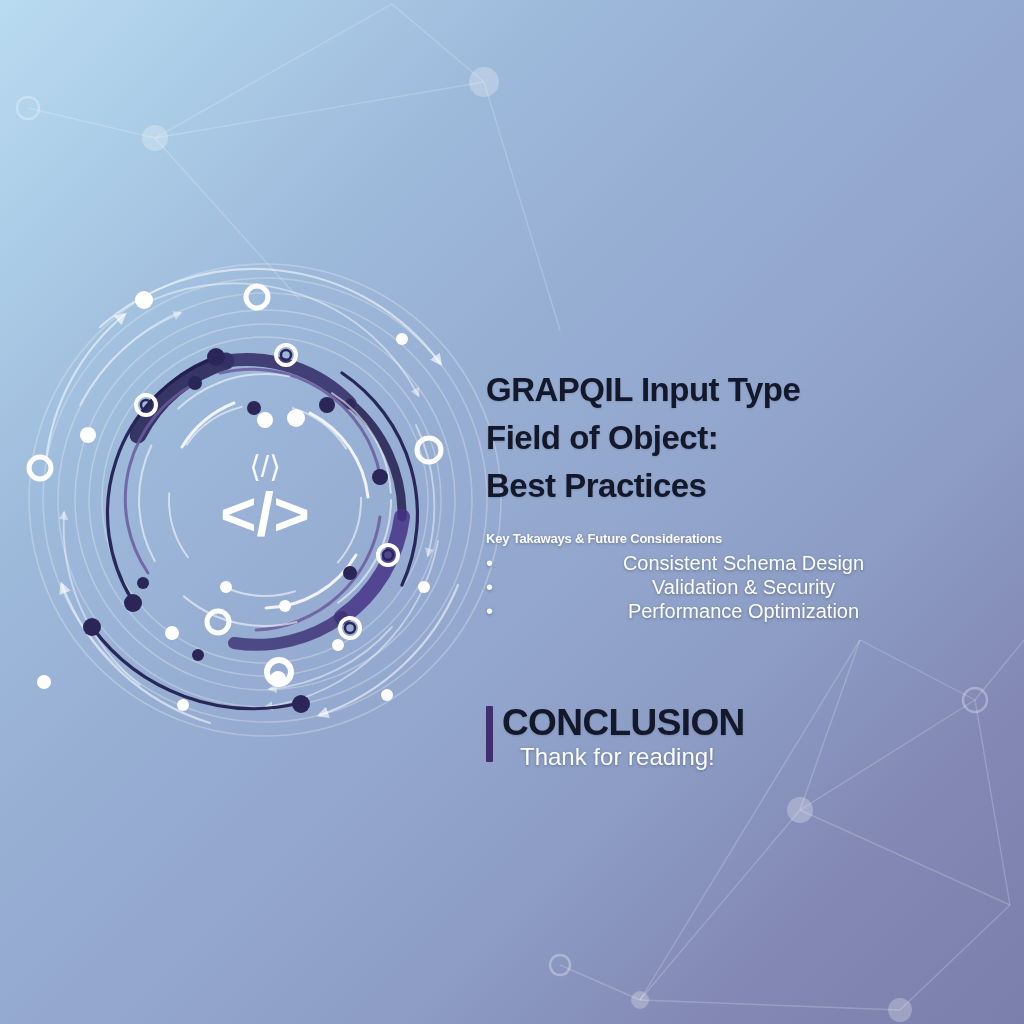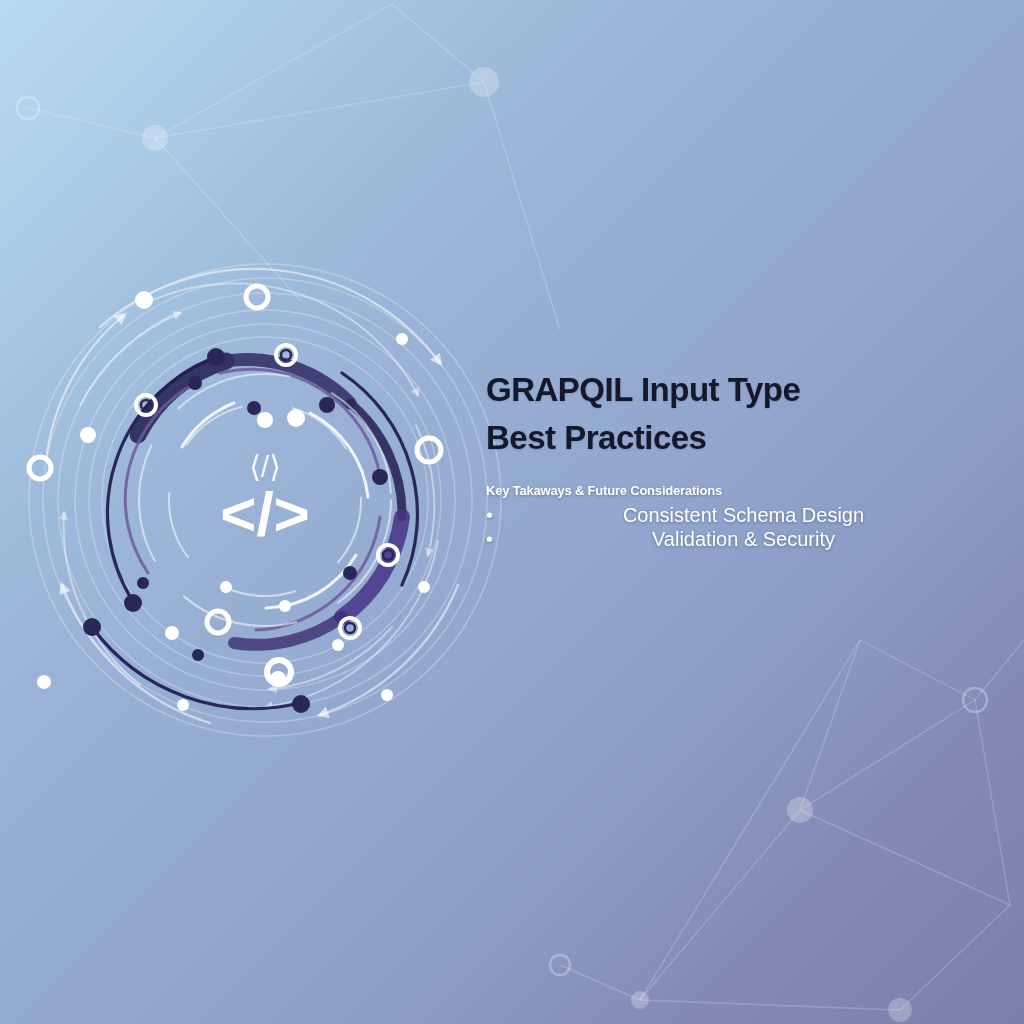--- a/index.html
+++ b/index.html
@@ -304,25 +304,32 @@
     </g>
 
     <text x="245" y="222" text-anchor="middle" fill="#ffffff" fill-opacity="0.92" font-family="'Liberation Sans', sans-serif" font-size="30" class="glyph-small">⟨/⟩</text>
     <text x="245" y="280" text-anchor="middle" fill="#ffffff" font-family="'Liberation Sans', sans-serif" font-size="62" font-weight="bold">&lt;/&gt;</text>
   </svg>
 
   <div id="text-col">
 
     <h1 id="title">
       <span class="tline">GRAPQIL Input Type</span>
+      <span class="tline">Field of Object:</span>
       <span class="tline">Best Practices</span>
     </h1>
 
     <div id="subtitle">Key Takaways &amp; Future Considerations</div>
 
     <ul id="bullets">
       <li>Consistent Schema Design</li>
       <li>Validation &amp; Security</li>
+      <li>Performance Optimization</li>
     </ul>
 
+    <div id="conclusion-block">
+      <div id="accent-bar"></div>
+      <div id="conclusion-title">CONCLUSION</div>
+      <div id="conclusion-sub">Thank for reading!</div>
+    </div>
 
   </div>
 </div>
 
 </body></html>

